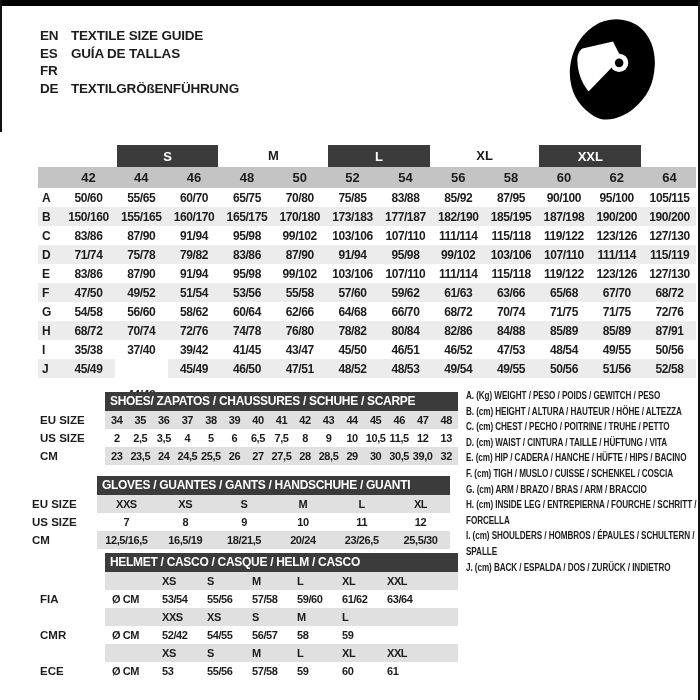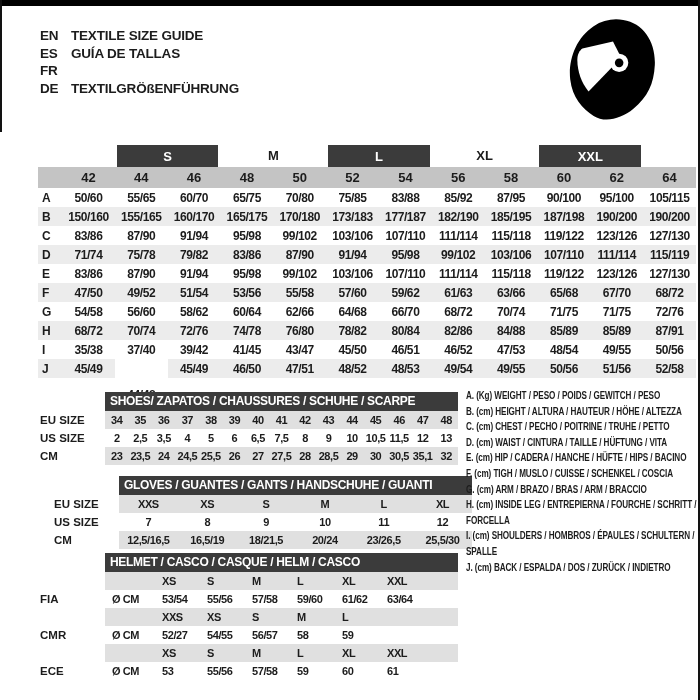--- a/index.html
+++ b/index.html
@@ -29,21 +29,21 @@
   .mt-group{display:flex;align-items:center;justify-content:center;font-size:13px;}
   .mt-group.dark{background:#3b3b3b;color:#fff;margin:1px 2px 0 2px;}
   .mt-band{background:#c4c4c4;display:flex;align-items:center;justify-content:center;font-size:13px;}
   .mt-cell{display:flex;align-items:center;justify-content:center;white-space:nowrap;letter-spacing:-0.4px;}
   .mt-label{justify-content:flex-start;padding-left:4px;}
   .stripe{background:#ececec;}
 
   
   .section{position:absolute;display:grid;font-size:11.5px;}
   .shoes-sec{left:38px;top:392px;width:420px;grid-template-columns:67px repeat(15,1fr);grid-template-rows:19px repeat(3,18px);}
-  .gloves-sec{left:52px;top:476px;width:420px;grid-template-columns:67px repeat(6,1fr);grid-template-rows:19px repeat(3,18px);}
+  .gloves-sec{left:30px;top:476px;width:420px;grid-template-columns:67px repeat(6,1fr);grid-template-rows:19px repeat(3,18px);}
   .helmet-sec{left:38px;top:553px;width:420px;grid-template-columns:67px 50px repeat(6,45px) 1fr;grid-template-rows:19px repeat(6,18px);}
   .sec-title{background:#3b3b3b;color:#fff;height:19px;line-height:19px;padding-left:5px;font-size:12px;white-space:nowrap;letter-spacing:-0.3px;overflow:hidden;}
   .sec-label{display:flex;align-items:center;padding-left:2px;font-size:11.5px;white-space:nowrap;}
   .sec-cell{display:flex;align-items:center;justify-content:center;white-space:nowrap;letter-spacing:-0.4px;font-size:11px;}
   .sec-cell.gray{background:#e0e0e0;}
   .sec-cell.hleft{justify-content:flex-start;padding-left:7px;}
 
   
   .measurements{
     position:absolute;left:466px;top:388px;width:312px;
@@ -278,21 +278,21 @@
       <div class="sec-cell gray" style="grid-area: 4 / 5;">24,5</div>
       <div class="sec-cell gray" style="grid-area: 4 / 6;">25,5</div>
       <div class="sec-cell gray" style="grid-area: 4 / 7;">26</div>
       <div class="sec-cell gray" style="grid-area: 4 / 8;">27</div>
       <div class="sec-cell gray" style="grid-area: 4 / 9;">27,5</div>
       <div class="sec-cell gray" style="grid-area: 4 / 10;">28</div>
       <div class="sec-cell gray" style="grid-area: 4 / 11;">28,5</div>
       <div class="sec-cell gray" style="grid-area: 4 / 12;">29</div>
       <div class="sec-cell gray" style="grid-area: 4 / 13;">30</div>
       <div class="sec-cell gray" style="grid-area: 4 / 14;">30,5</div>
-      <div class="sec-cell gray" style="grid-area: 4 / 15;">35,1</div>
+      <div class="sec-cell gray" style="grid-area: 4 / 15;">39,0</div>
       <div class="sec-cell gray" style="grid-area: 4 / 16;">32</div>
     </div>
   <div class="section gloves-sec">
       <div class="sec-title" style="grid-area: 1 / 2 / auto / -1;">GLOVES / GUANTES / GANTS / HANDSCHUHE / GUANTI</div>
       <div class="sec-label" style="grid-area: 2 / 1;">EU SIZE</div>
       <div class="sec-cell gray" style="grid-area: 2 / 2;">XXS</div>
       <div class="sec-cell gray" style="grid-area: 2 / 3;">XS</div>
       <div class="sec-cell gray" style="grid-area: 2 / 4;">S</div>
       <div class="sec-cell gray" style="grid-area: 2 / 5;">M</div>
       <div class="sec-cell gray" style="grid-area: 2 / 6;">L</div>
@@ -333,21 +333,21 @@
       <div class="sec-cell gray" style="grid-area: 4 / 2;"></div>
       <div class="sec-cell gray hleft" style="grid-area: 4 / 3;">XXS</div>
       <div class="sec-cell gray hleft" style="grid-area: 4 / 4;">XS</div>
       <div class="sec-cell gray hleft" style="grid-area: 4 / 5;">S</div>
       <div class="sec-cell gray hleft" style="grid-area: 4 / 6;">M</div>
       <div class="sec-cell gray hleft" style="grid-area: 4 / 7;">L</div>
       <div class="sec-cell gray hleft" style="grid-area: 4 / 8;"></div>
       <div class="sec-cell gray" style="grid-area: 4 / 9;"></div>
       <div class="sec-label" style="grid-area: 5 / 1;">CMR</div>
       <div class="sec-cell hleft" style="grid-area: 5 / 2;">Ø CM</div>
-      <div class="sec-cell hleft" style="grid-area: 5 / 3;">52/27</div>
+      <div class="sec-cell hleft" style="grid-area: 5 / 3;">52/42</div>
       <div class="sec-cell hleft" style="grid-area: 5 / 4;">54/55</div>
       <div class="sec-cell hleft" style="grid-area: 5 / 5;">56/57</div>
       <div class="sec-cell hleft" style="grid-area: 5 / 6;">58</div>
       <div class="sec-cell hleft" style="grid-area: 5 / 7;">59</div>
       <div class="sec-cell hleft" style="grid-area: 5 / 8;"></div>
       <div class="sec-cell gray" style="grid-area: 6 / 2;"></div>
       <div class="sec-cell gray hleft" style="grid-area: 6 / 3;">XS</div>
       <div class="sec-cell gray hleft" style="grid-area: 6 / 4;">S</div>
       <div class="sec-cell gray hleft" style="grid-area: 6 / 5;">M</div>
       <div class="sec-cell gray hleft" style="grid-area: 6 / 6;">L</div>

